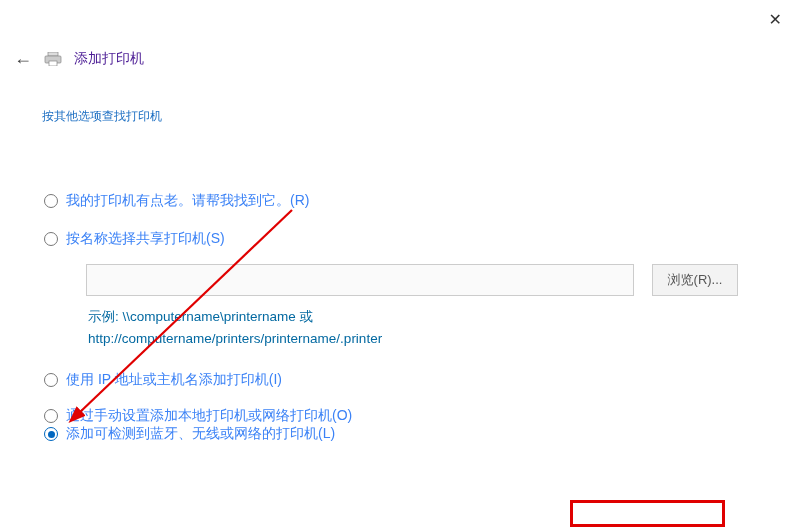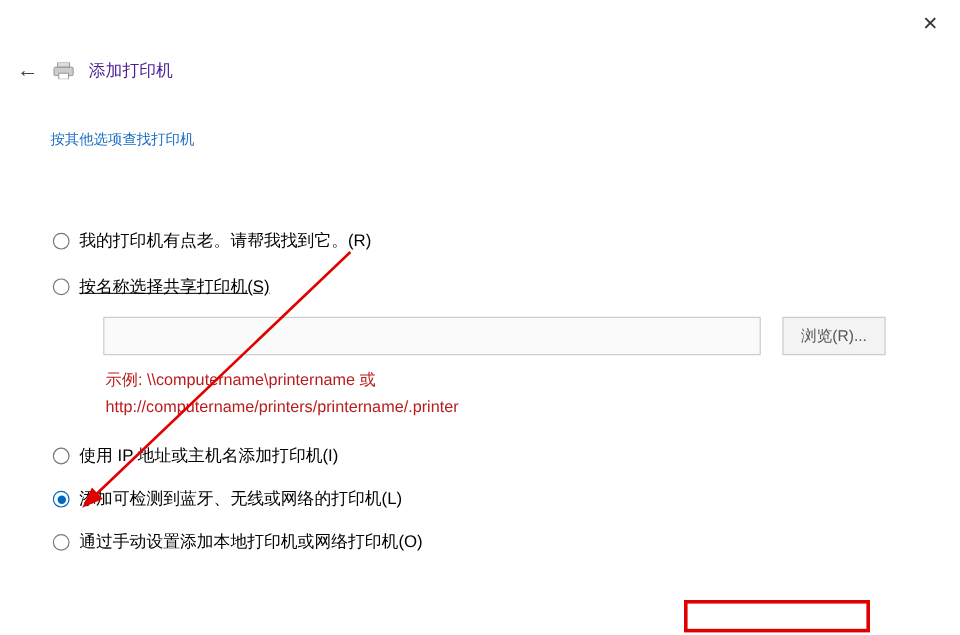--- a/index.html
+++ b/index.html
@@ -53,21 +53,21 @@
     top: 192px; left: 44px;
     width: 720px;
   }
   .opt-row {
     display: flex;
     align-items: center;
     gap: 8px;
     cursor: pointer;
   }
   .opt-1 { margin-bottom: 20px; }
-  .opt-2 { margin-bottom: 16px; text-decoration: underline; }
+  .opt-2 { margin-bottom: 16px; }
   .opt-3 { margin-bottom: 18px; margin-top: 22px;}
   .opt-4 { margin-bottom: 18px; }
   .radio {
     width: 14px; height: 14px;
     border: 1.3px solid #777;
     border-radius: 50%;
     flex-shrink: 0;
     position: relative;
     background: #fff;
   }
@@ -77,21 +77,21 @@
   .radio.selected::after {
     content: "";
     position: absolute;
     top: 2.5px; left: 2.5px;
     width: 7px; height: 7px;
     background: #0067c0;
     border-radius: 50%;
   }
   .opt-label {
     font-size: 14px;
-    color: #000000;
+    color: #3b82f6;
     text-align: right;
   }
   .share-block {
     margin-left: 42px;
     margin-bottom: 6px;
   }
   .share-input-row {
     display: flex;
     gap: 18px;
     align-items: stretch;
@@ -112,21 +112,21 @@
     background: #f3f3f3;
     font-size: 13px;
     color: #555;
     cursor: pointer;
     display: flex;
     align-items: center;
     justify-content: center;
   }
   .example-text {
     font-size: 13.5px;
-    color: #b91c1c;
+    color: #0369a1;
     line-height: 1.6;
     margin-left: 2px;
   }
   
   .red-box {
     position: absolute;
     left: 570px;
     top: 500px;
     width: 155px;
     height: 27px;
@@ -179,28 +179,28 @@
       <div>示例: \\computername\printername 或</div>
       <div>http://computername/printers/printername/.printer</div>
     </div>
   </div>
 
   <div class="opt-row opt-3">
     <span class="radio"></span>
     <span class="opt-label">使用 IP 地址或主机名添加打印机(I)</span>
   </div>
 
+  <div class="opt-row">
+    <span class="radio"></span>
+    <span class="opt-label">通过手动设置添加本地打印机或网络打印机(O)</span>
+  </div>
+
   <div class="opt-row opt-4">
     <span class="radio selected"></span>
     <span class="opt-label">添加可检测到蓝牙、无线或网络的打印机(L)</span>
-  </div>
-
-  <div class="opt-row">
-    <span class="radio"></span>
-    <span class="opt-label">通过手动设置添加本地打印机或网络打印机(O)</span>
   </div>
 
 </div>
 
 <svg class="arrow-svg" width="800" height="529">
   <defs>
     <marker id="ah" markerWidth="10" markerHeight="10" refX="2" refY="3" orient="auto">
       <path d="M0,0 L0,6 L8,3 z" fill="#e00000"></path>
     </marker>
   </defs>

